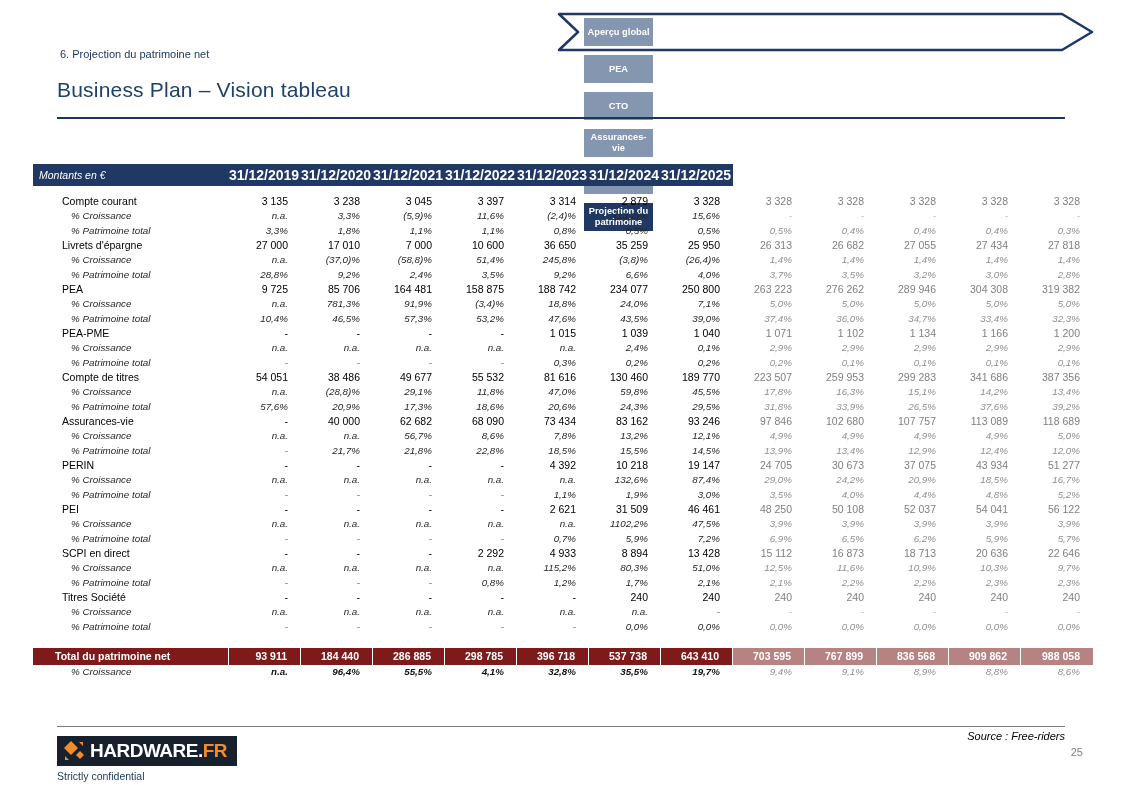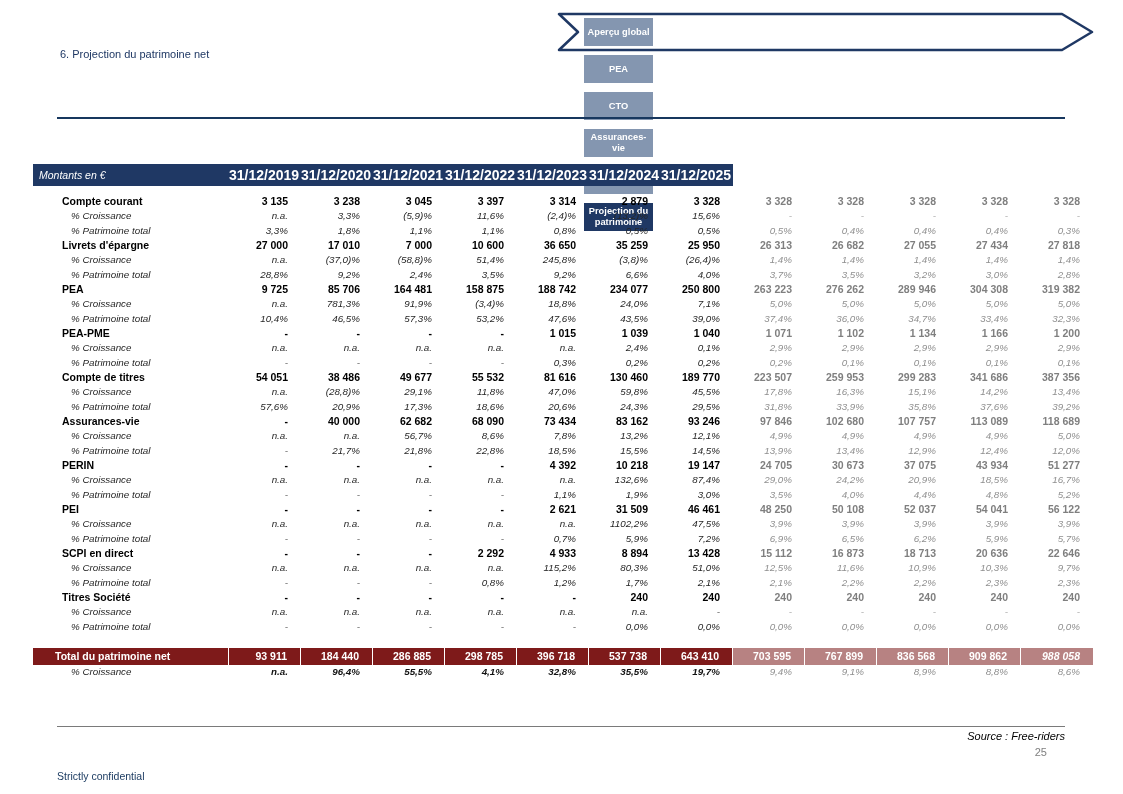--- a/index.html
+++ b/index.html
@@ -30,43 +30,43 @@
 
   .thead{display:flex;height:22px;}
   .thead .corner{width:196px;background:#1F3864;color:#fff;font-style:italic;font-size:10.5px;
                  line-height:22px;padding-left:6px;box-sizing:border-box;}
   .thead .hcell{width:72px;line-height:22px;text-align:right;padding-right:13px;color:#fff;
                 font-weight:700;font-size:14px;box-sizing:border-box;}
   .hcell.act{background:#1F3864;}
   .hcell.proj{background:#be185d;margin-top:23px;}
 
   .tbody{padding-top:8px;}
-  .trow.main{font-weight:700;line-height:15px;color:#000;align-items:flex-end;}
+  .trow.main{font-weight:400;line-height:15px;color:#000;align-items:flex-end;}
   .trow.main .val.proj{color:#7f7f7f;}
   .trow.sub{font-style:italic;font-size:9.8px;line-height:14.5px;color:#262626;}
   .trow.sub .lbl{padding-left:38px;}
   .trow.sub .val.proj{color:#8f8f8f;}
 
   .trow.total{font-weight:700;line-height:17px;color:#fff;margin-top:14px;}
   .trow.total .lbl{padding-left:22px;background:#7E1A1A;border-right:1px solid #fff;}
   .trow.total .val{border-right:1px solid #fff;}
   .trow.total .val.act{background:#7E1A1A;}
   .trow.total .val.proj{background:#B78282;}
-  .trow.total .val:last-child{border-right:none;font-style:italic;}
+  .trow.total .val:last-child{border-right:none;}
   .trow.totalsub .val.act{font-weight:700;color:#111;}
 
   
   .footer-rule{position:absolute;left:57px;top:726px;width:1008px;border-top:1px solid #7a7a7a;}
   .logo{position:absolute;left:57px;top:736px;height:30px;background:#17202D;display:flex;
         align-items:center;padding:0 10px 0 6px;}
   .logo-text{font-size:19px;font-weight:800;color:#fff;letter-spacing:-0.5px;margin-left:5px;}
   .logo-suffix{color:#F28C28;}
   .confidential{position:absolute;left:57px;top:770px;font-size:10.5px;color:#17375E;}
   .source{position:absolute;right:58px;top:730px;font-size:11px;font-style:italic;color:#000;}
-  .page-number{position:absolute;right:76px;top:746px;font-size:11px;color:#808080;margin-left:44px;}
+  .page-number{position:absolute;right:40px;top:746px;font-size:11px;color:#808080;margin-left:44px;}
 </style>
 </head>
 <body>
 
 <div class="slide">
 
   <div class="nav-wrap">
     <svg class="nav-svg" width="540" height="42" viewBox="0 0 540 42">
       <path d="M3,3 L506,3 L536,21 L506,39 L3,39 L22,21 Z" fill="#ffffff" stroke="#1F3864" stroke-width="2.5" stroke-linejoin="round"></path>
     </svg>
@@ -74,20 +74,21 @@
         <div class="tab">Aperçu global</div>
         <div class="tab">PEA</div>
         <div class="tab">CTO</div>
         <div class="tab">Assurances-vie</div>
         <div class="tab">PEI</div>
         <div class="tab active">Projection du patrimoine</div>
       </div>
   </div>
 
   <div class="section-label">6. Projection du patrimoine net</div>
+  <div class="page-title">Business Plan – Vision tableau</div>
   <div class="title-rule"></div>
 
   <div class="table">
     <div class="thead">
       <div class="corner">Montants en €</div>
     <div class="hcell act">31/12/2019</div>
         <div class="hcell act">31/12/2020</div>
         <div class="hcell act">31/12/2021</div>
         <div class="hcell act">31/12/2022</div>
         <div class="hcell act">31/12/2023</div>
@@ -323,21 +324,21 @@
             <div class="cell lbl">% Patrimoine total</div>
             <div class="cell val act">57,6%</div>
             <div class="cell val act">20,9%</div>
             <div class="cell val act">17,3%</div>
             <div class="cell val act">18,6%</div>
             <div class="cell val act">20,6%</div>
             <div class="cell val act">24,3%</div>
             <div class="cell val act">29,5%</div>
             <div class="cell val proj">31,8%</div>
             <div class="cell val proj">33,9%</div>
-            <div class="cell val proj">35,8%</div>
+            <div class="cell val proj">26,5%</div>
             <div class="cell val proj">37,6%</div>
             <div class="cell val proj">39,2%</div>
           </div>
         </div>
         <div class="group">
           <div class="trow main">
             <div class="cell lbl">Assurances-vie</div>
             <div class="cell val act">-</div>
             <div class="cell val act">40 000</div>
             <div class="cell val act">62 682</div>
@@ -597,17 +598,26 @@
           <div class="cell val proj">9,4%</div>
           <div class="cell val proj">9,1%</div>
           <div class="cell val proj">8,9%</div>
           <div class="cell val proj">8,8%</div>
           <div class="cell val proj">8,6%</div>
         </div>
       </div>
   </div>
 
   <div class="footer-rule"></div>
+  <div class="logo">
+    <svg width="22" height="22" viewBox="0 0 22 22">
+      <polygon points="8,1 15,8 8,15 1,8" fill="#F28C28"></polygon>
+      <polygon points="17,11 21,15 17,19 13,15" fill="#F28C28"></polygon>
+      <polygon points="16,2 20,2 20,6" fill="#F28C28"></polygon>
+      <polygon points="2,16 6,20 2,20" fill="#F28C28"></polygon>
+    </svg>
+    <span class="logo-text"><span>HARDWARE.</span><span class="logo-suffix">FR</span></span>
+  </div>
   <div class="confidential">Strictly confidential</div>
   <div class="source">Source : Free-riders</div>
   <div class="page-number">25</div>
 
 </div>
 
 </body></html>

